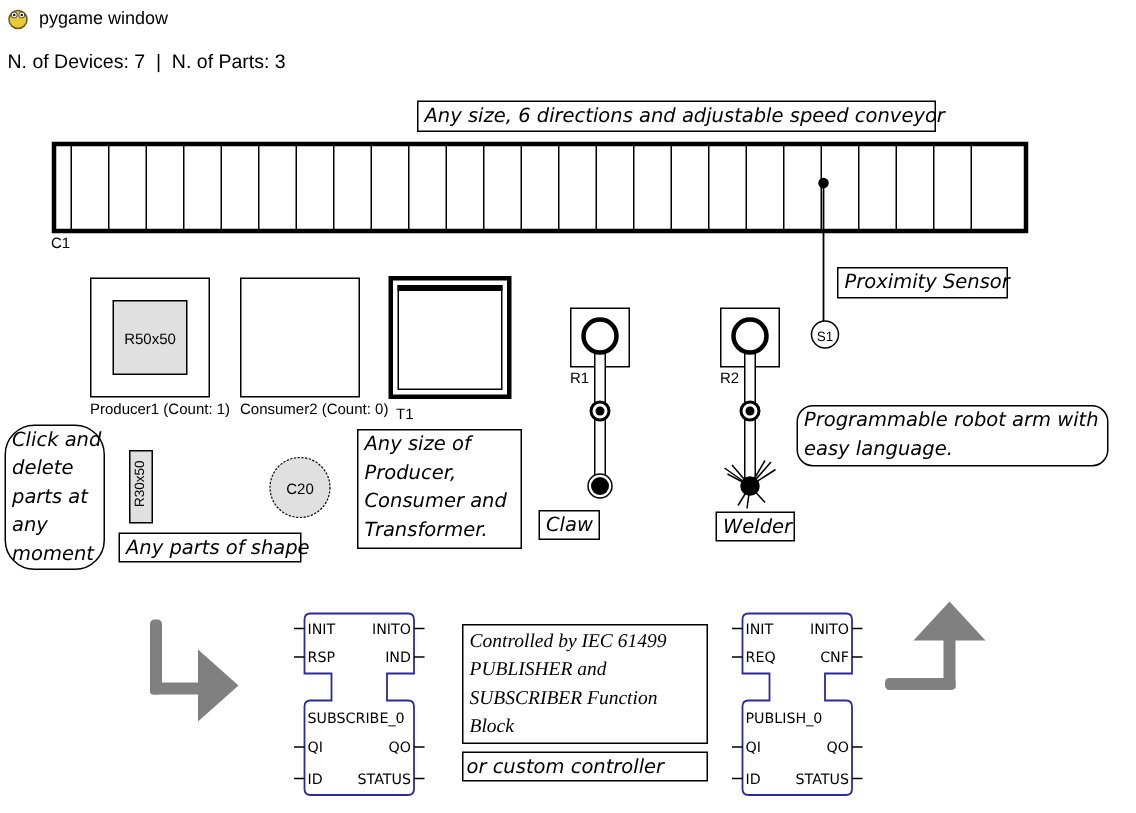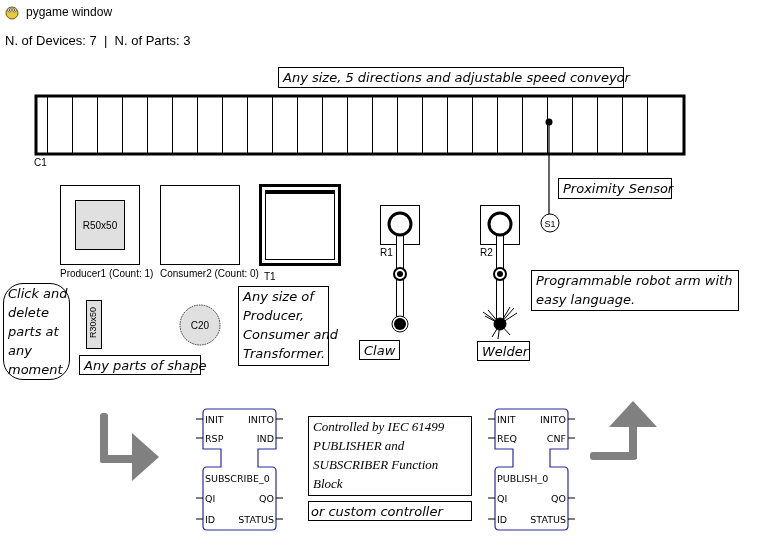--- a/index.html
+++ b/index.html
@@ -167,35 +167,35 @@
     </g>
 </svg>
 
 <span class="lbl" style="left:34px;top:157px;">C1</span>
 <span class="lbl" style="left:60px;top:268px;">Producer1 (Count: 1)</span>
 <span class="lbl" style="left:160px;top:268px;">Consumer2 (Count: 0)</span>
 <span class="lbl" style="left:264px;top:271px;">T1</span>
 <span class="lbl" style="left:380px;top:247px;">R1</span>
 <span class="lbl" style="left:480px;top:247px;">R2</span>
 
-<div class="note" style="left:278px;top:67px;width:346px;height:21px;">Any size, 5 directions and adjustable speed conveyor</div>
+<div class="note" style="left:278px;top:67px;width:346px;height:21px;">Any size, 6 directions and adjustable speed conveyor</div>
 <div class="note" style="left:558px;top:178px;width:114px;height:21px;">Proximity Sensor</div>
-<div class="note" style="left:531px;top:270px;width:208px;height:41px;">
+<div class="note" style="left:531px;top:270px;width:208px;height:41px;border-radius:11px;">
   <div>Programmable robot arm with</div>
   <div>easy language.</div>
 </div>
 <div class="note" style="left:3px;top:283px;width:67px;height:97px;border-radius:20px;">
   <div>Click and</div>
   <div>delete</div>
   <div>parts at</div>
   <div>any</div>
   <div>moment</div>
 </div>
 <div class="note" style="left:79px;top:355px;width:122px;height:20px;">Any parts of shape</div>
-<div class="note" style="left:238px;top:286px;width:91px;height:80px;">
+<div class="note" style="left:238px;top:286px;width:110px;height:80px;">
   <div>Any size of</div>
   <div>Producer,</div>
   <div>Consumer and</div>
   <div>Transformer.</div>
 </div>
 <div class="note" style="left:359px;top:340px;width:41px;height:20px;">Claw</div>
 <div class="note" style="left:477px;top:341px;width:53px;height:20px;">Welder</div>
 <div class="note" style="left:308px;top:416px;width:164px;height:80px;font-family:Liberation Serif, serif;">
   <div>Controlled by IEC 61499</div>
   <div>PUBLISHER and</div>

